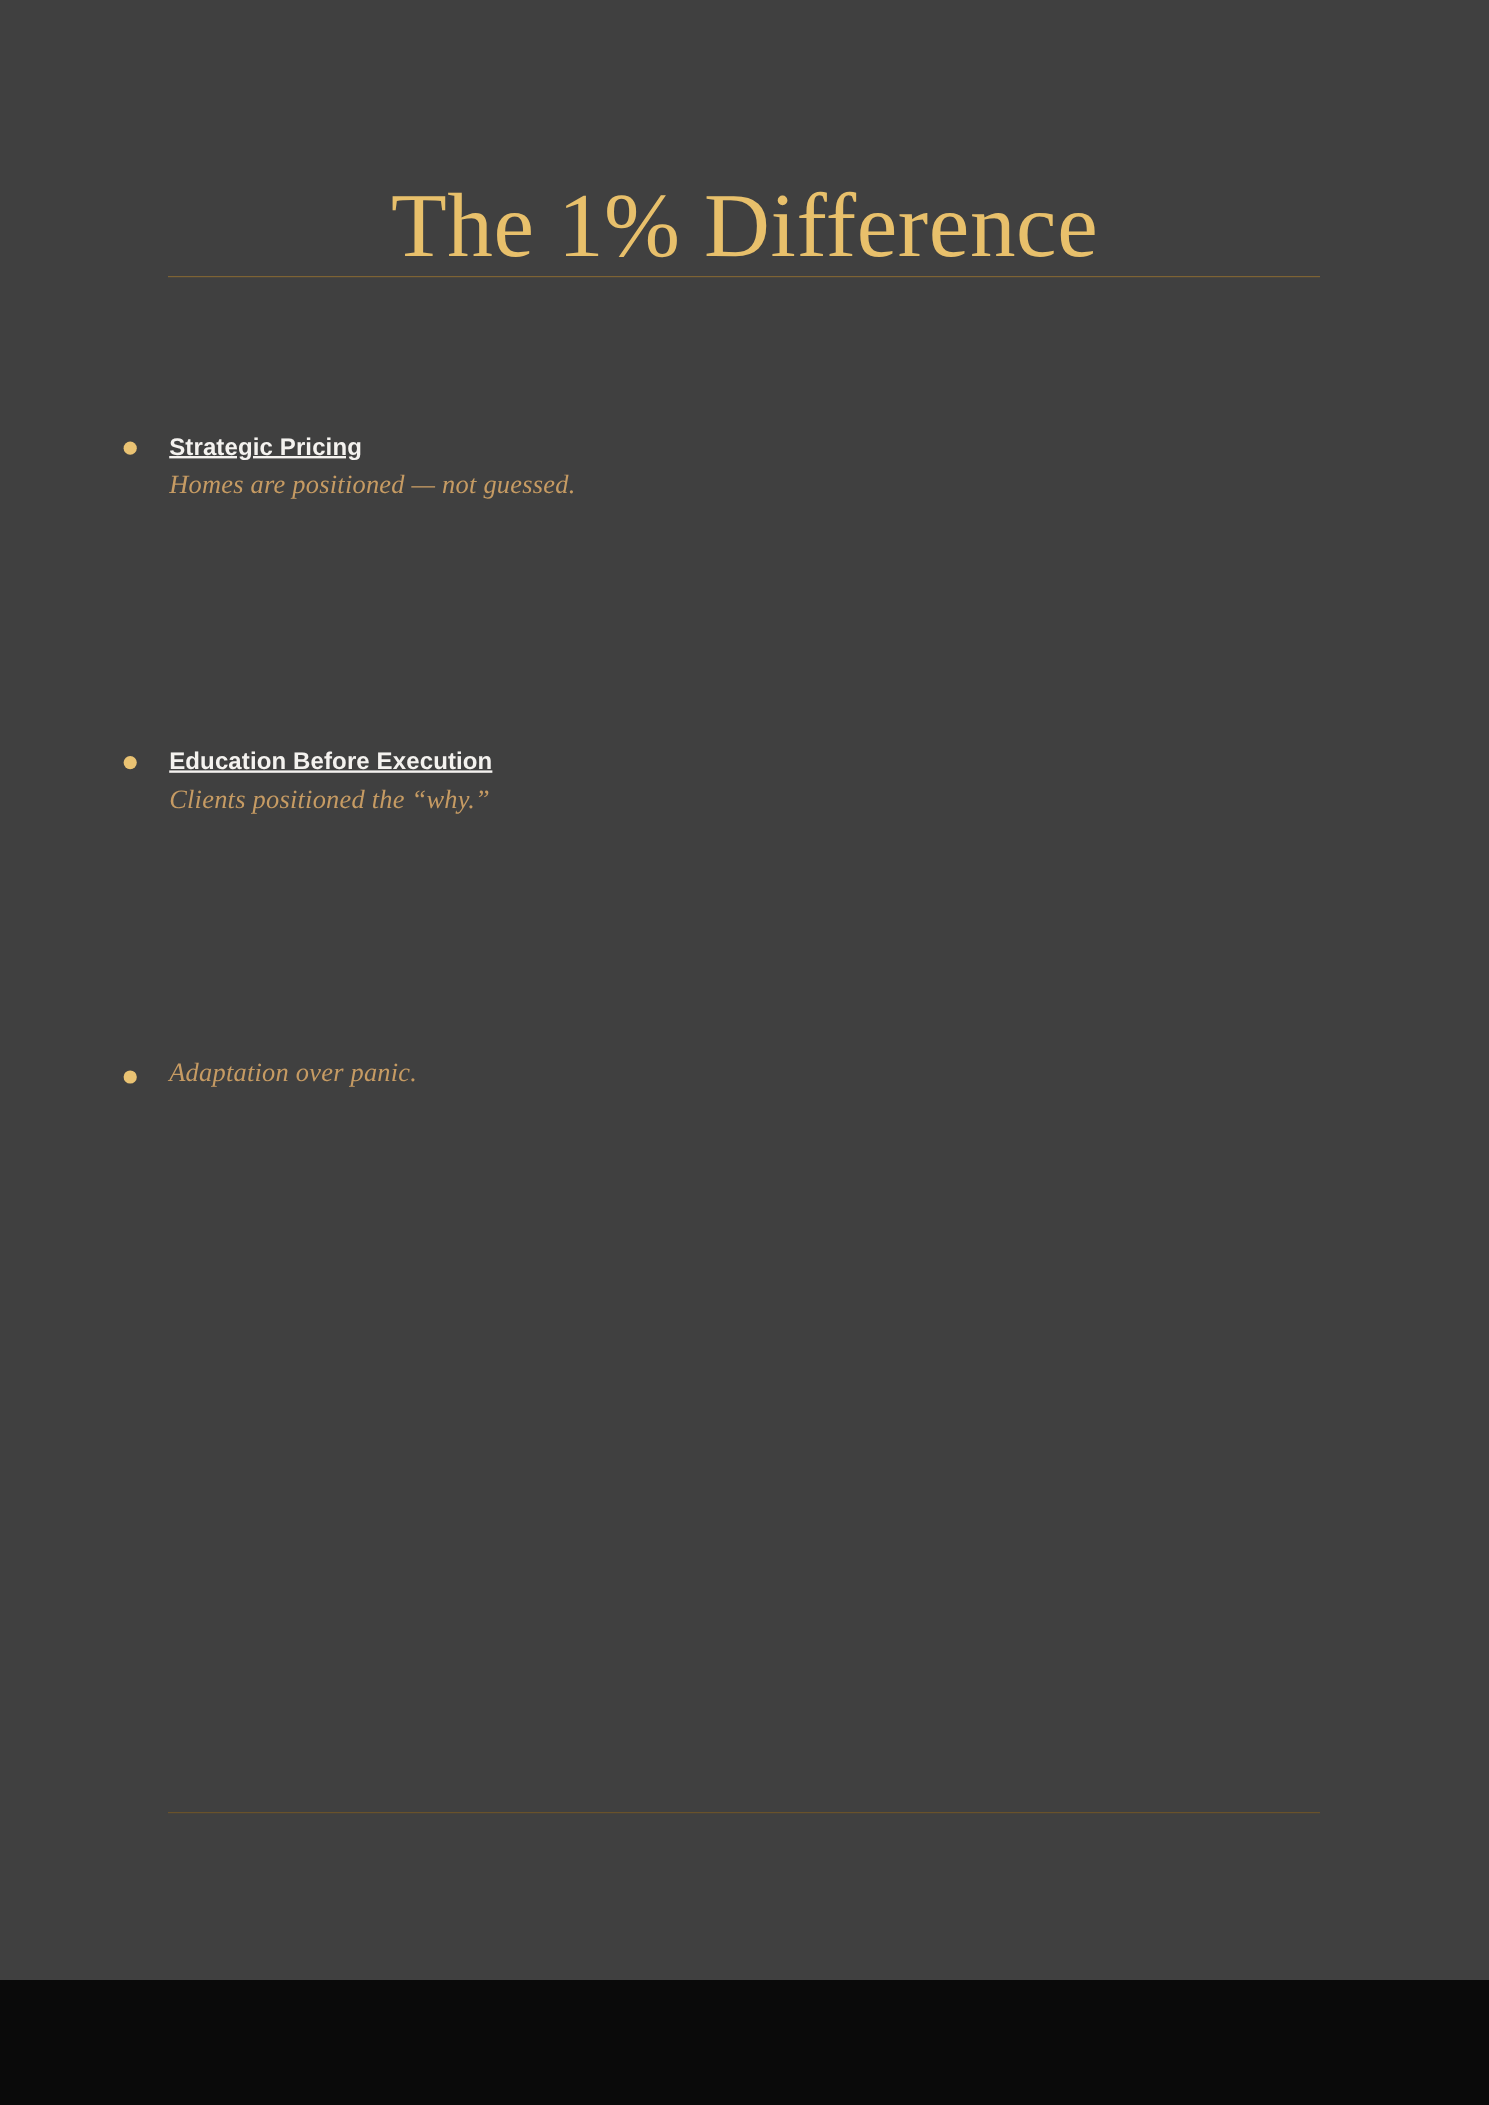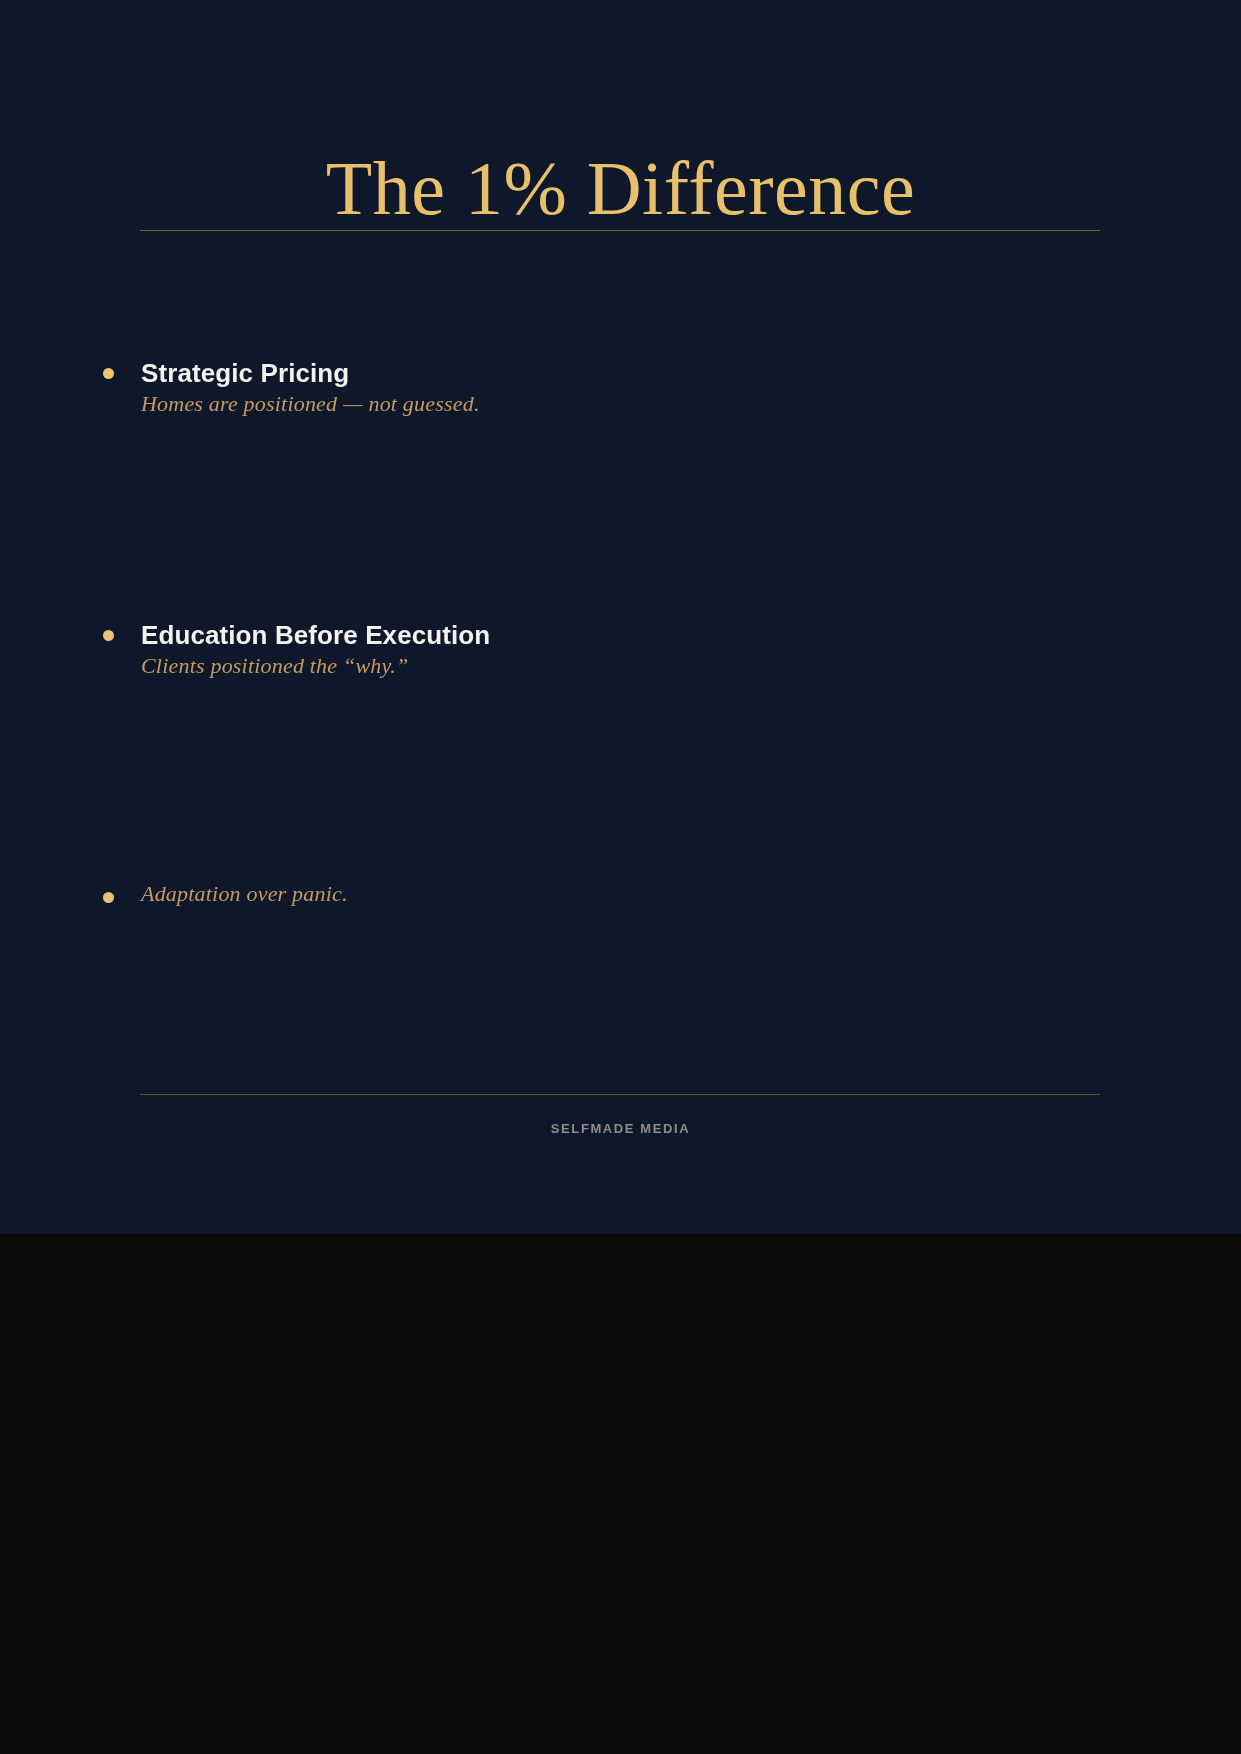--- a/index.html
+++ b/index.html
@@ -3,22 +3,22 @@
 <meta charset="utf-8">
 <style>
   html, body {
     margin: 0;
     padding: 0;
     background: #0a0a0a;
   }
   .page {
     position: relative;
     width: 1241px;
-    height: 1234px;
-    background: #0f172a;
+    height: 1650px;
+    background: #404040;
     overflow: hidden;
     font-family: "Liberation Sans", sans-serif;
   }
 
   
   .title {
     position: absolute;
     top: 98px;
     left: 0;
     width: 1241px;
@@ -61,24 +61,25 @@
     top: 12px;
     width: 11px;
     height: 11px;
     border-radius: 50%;
     background: #eac373;
   }
 
   .item-title {
     font-family: "Liberation Sans", sans-serif;
     font-weight: bold;
-    font-size: 26px;
+    font-size: 20px;
     line-height: 34px;
     color: #f4f2ef;
     letter-spacing: 0.1px;
+    text-decoration: underline;
   }
 
   .item-sub {
     font-family: "Liberation Serif", serif;
     font-style: italic;
     font-size: 22px;
     line-height: 28px;
     color: #c69b63;
     letter-spacing: 0.2px;
   }
@@ -131,15 +132,14 @@
 
 
     <div class="item">
       <span class="bullet"></span>
       <div class="item-sub">Adaptation over panic.</div>
     </div>
 
   </div>
 
   <div class="footer-rule"></div>
-  <div class="footer-text">SELFMADE MEDIA</div>
 
 </div>
 
 </body></html>

